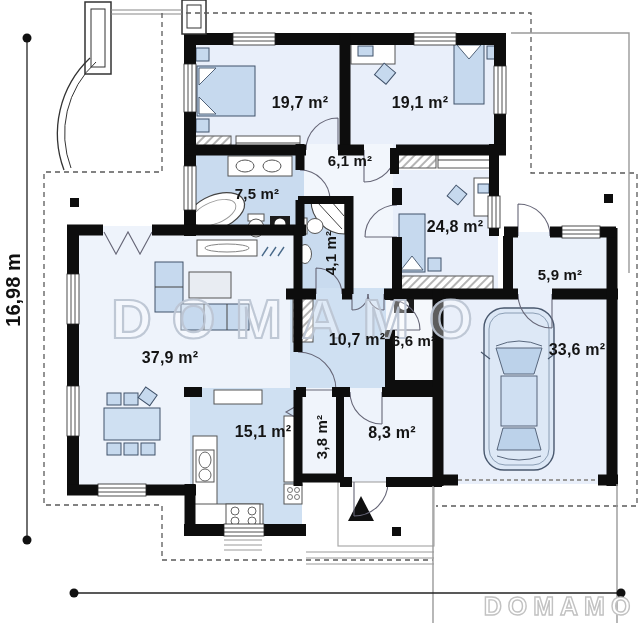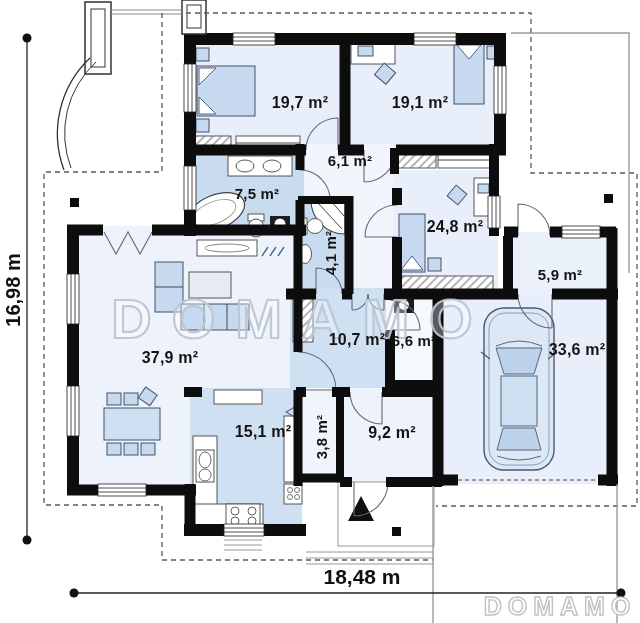--- a/index.html
+++ b/index.html
@@ -379,17 +379,16 @@
 <div class="room-label sm" style="left:257px;top:193px">7,5 m²</div>
 <div class="room-label sm vert" style="left:330px;top:253px">4,1 m²</div>
 <div class="room-label" style="left:455px;top:227px">24,8 m²</div>
 <div class="room-label sm" style="left:560px;top:274px">5,9 m²</div>
 <div class="room-label" style="left:170px;top:358px">37,9 m²</div>
 <div class="room-label" style="left:357px;top:340px">10,7 m²</div>
 <div class="room-label sm" style="left:414px;top:340px">6,6 m²</div>
 <div class="room-label" style="left:577px;top:350px">33,6 m²</div>
 <div class="room-label" style="left:263px;top:432px">15,1 m²</div>
 <div class="room-label sm vert" style="left:321px;top:437px">3,8 m²</div>
-<div class="room-label" style="left:392px;top:433px">9,2 m²</div>
+<div class="room-label" style="left:392px;top:433px">8,3 m²</div>
 
 <div class="dim-label vert" style="left:13px;top:290px">16,98 m</div>
-<div class="dim-label" style="left:362px;top:577px">18,48 m</div>
 </div>
 
 </body></html>

